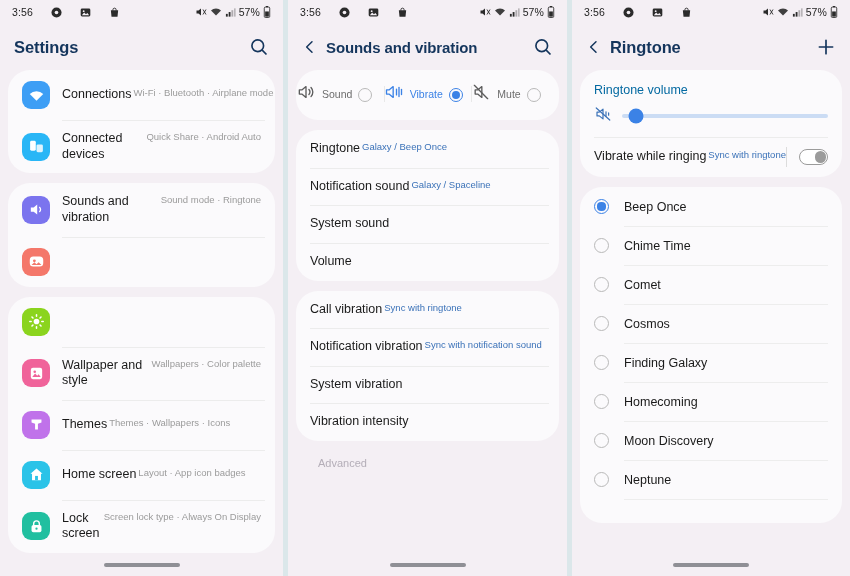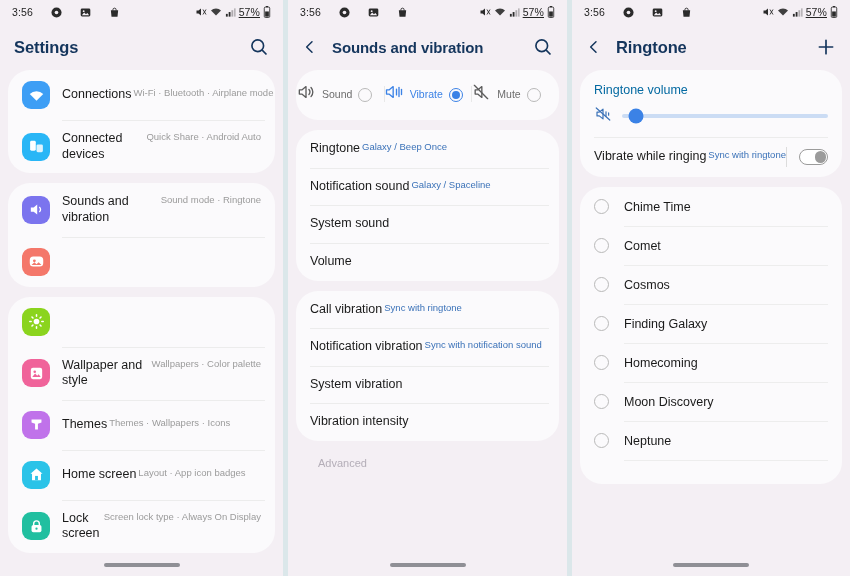--- a/index.html
+++ b/index.html
@@ -20,26 +20,26 @@
 
   
   .statusbar{
     height:24px;flex:0 0 24px;display:flex;align-items:center;
     padding:0 12px;font-size:10.5px;color:#2b2b2b;letter-spacing:.1px;
   }
   .sb-left{display:flex;align-items:center;gap:18px;}
   .sb-time{font-size:10.5px;color:#242424;font-weight:400;}
   .sb-right{margin-left:auto;display:flex;align-items:center;gap:3px;}
   .sb-ico{display:inline-flex;align-items:center;}
-  .sb-batt-txt{font-size:10.5px;color:#242424;text-decoration:underline;}
+  .sb-batt-txt{font-size:10.5px;color:#242424;}
 
   
   .appbar{
     height:46px;flex:0 0 46px;display:flex;align-items:center;
-    padding:0 14px;gap:14px;
+    padding:0 14px;gap:8px;
   }
   .appbar .back{
     width:16px;height:16px;flex:0 0 16px;cursor:pointer;
   }
   .appbar .title{
     font-size:16.5px;color:#14355c;font-weight:700;letter-spacing:-.1px;
     white-space:nowrap;
   }
   .appbar .title.small{font-size:15px;}
   .appbar .spacer{flex:1;}
@@ -621,20 +621,24 @@
             <div class="t1">Vibrate while ringing</div>
             <div class="t2 blue">Sync with ringtone</div>
           </div>
           <div class="togdiv"></div>
           <div class="toggle"></div>
         </div>
       </div>
 
       <div class="card">
         <div class="rrow">
+          <span class="rb on"></span>
+          <span class="rl">Beep Once</span>
+        </div>
+        <div class="rrow">
           <span class="rb"></span>
           <span class="rl">Chime Time</span>
         </div>
         <div class="rrow">
           <span class="rb"></span>
           <span class="rl">Comet</span>
         </div>
         <div class="rrow">
           <span class="rb"></span>
           <span class="rl">Cosmos</span>

